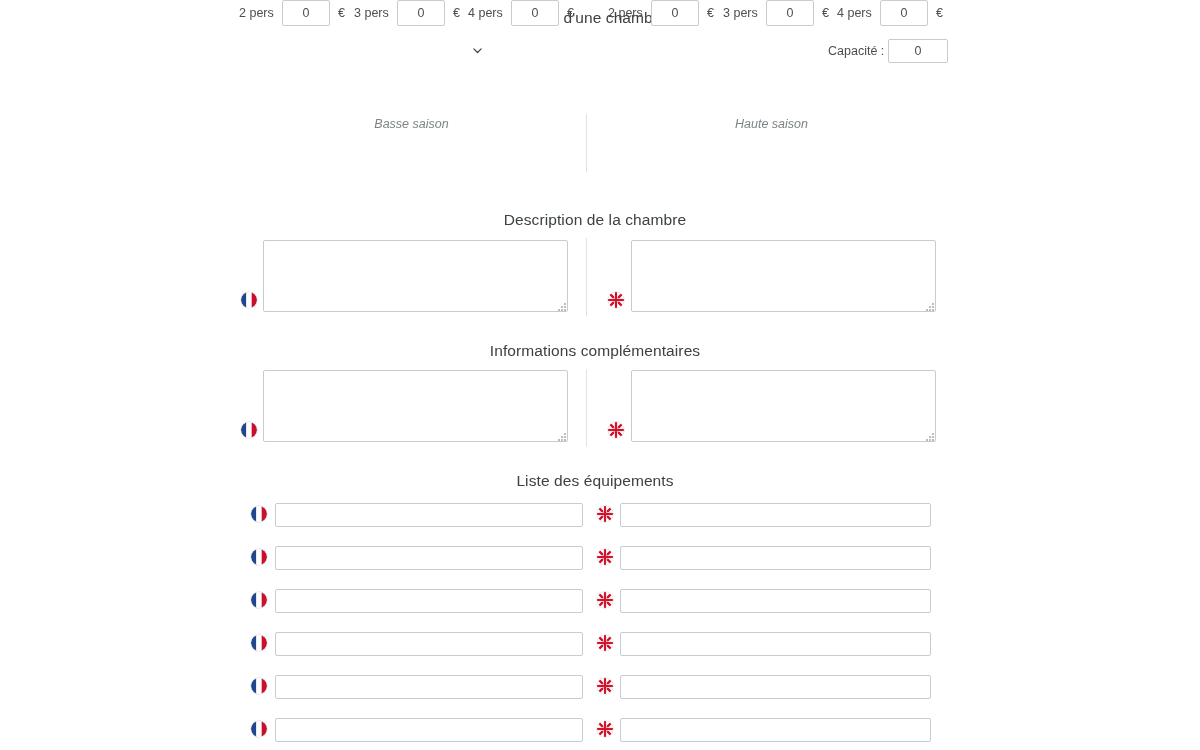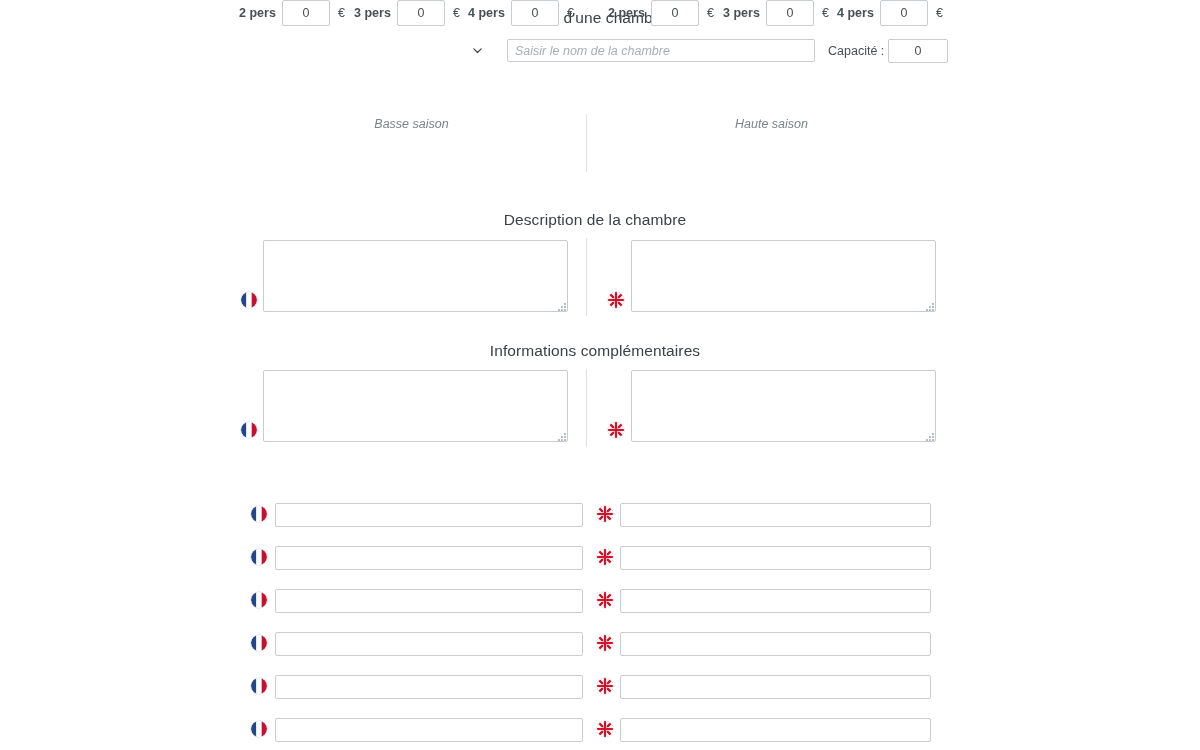--- a/index.html
+++ b/index.html
@@ -105,21 +105,21 @@
     font-size: 12.5px;
     font-style: italic;
     color: #7d8387;
     text-align: center;
   }
   .season-label.low  { left: 308px; width: 207px; }
   .season-label.high { left: 668px; width: 207px; }
   .price-group { position:absolute; top:0; height:26px; }
   .pers-label {
     position:absolute; top:6px;
-    font-size:12.5px; color:#4a4f53; white-space:nowrap;font-weight:bold;
+    font-size:12.5px; color:#4a4f53; white-space:nowrap;
   }
   input.price-input {
     position:absolute; top:0;
     width:48px; height:26px;
     border:1px solid #c7ccd0;
     border-radius:2px;
     background:#fff;
     text-align:center;
     font-family:"Liberation Sans", sans-serif;
     font-size:12.5px;
@@ -192,21 +192,20 @@
 <div class="page">
 
   <div class="section-title" style="top:9px;">Ajout d'une chambre</div>
 
   <span class="select-arrow">
     <svg viewBox="0 0 12 12">
         <path d="M2 4.2 L6 8.2 L10 4.2" fill="none" stroke="#3c4144" stroke-width="1.3" stroke-linecap="round" stroke-linejoin="round"></path>
       </svg>
   </span>
 
-  <input class="name-input" type="text" placeholder="Saisir le nom de la chambre" style="">
 
   <span class="capacity-label">Capacité :</span>
   <input class="capacity-input" type="text" value="0" style="">
 
 
   <div class="season-label low">Basse saison</div>
   <div class="season-label high">Haute saison</div>
 
   <div class="vdivider" style="left:586px; top:114px; height:58px;"></div>
 
@@ -345,20 +344,21 @@
   <textarea class="ta" style="left: 631px; top: 370px; width: 305px; height: 72px;"></textarea>
   <span class="grip" style="left:926px; top:433px;">
     <i style="left:6px; top:0px; width:2px; height:2px;"></i>
     <i style="left:3px; top:3px; width:2px; height:2px;"></i>
     <i style="left:6px; top:3px; width:2px; height:2px;"></i>
     <i style="left:0px; top:6px; width:2px; height:2px;"></i>
     <i style="left:3px; top:6px; width:2px; height:2px;"></i>
     <i style="left:6px; top:6px; width:2px; height:2px;"></i>
   </span>
 
+  <div class="section-title" style="top:472px;">Liste des équipements</div>
 
   <span class="flag" style="left:251px; top:506px;">
     <svg viewBox="0 0 16 16">
         <defs>
           <clipPath id="e1">
             <circle cx="8" cy="8" r="8"></circle>
           </clipPath>
         </defs>
         <g clip-path="url(#e1)">
           <rect x="0" width="5.34" height="16" fill="#21468b"></rect>

